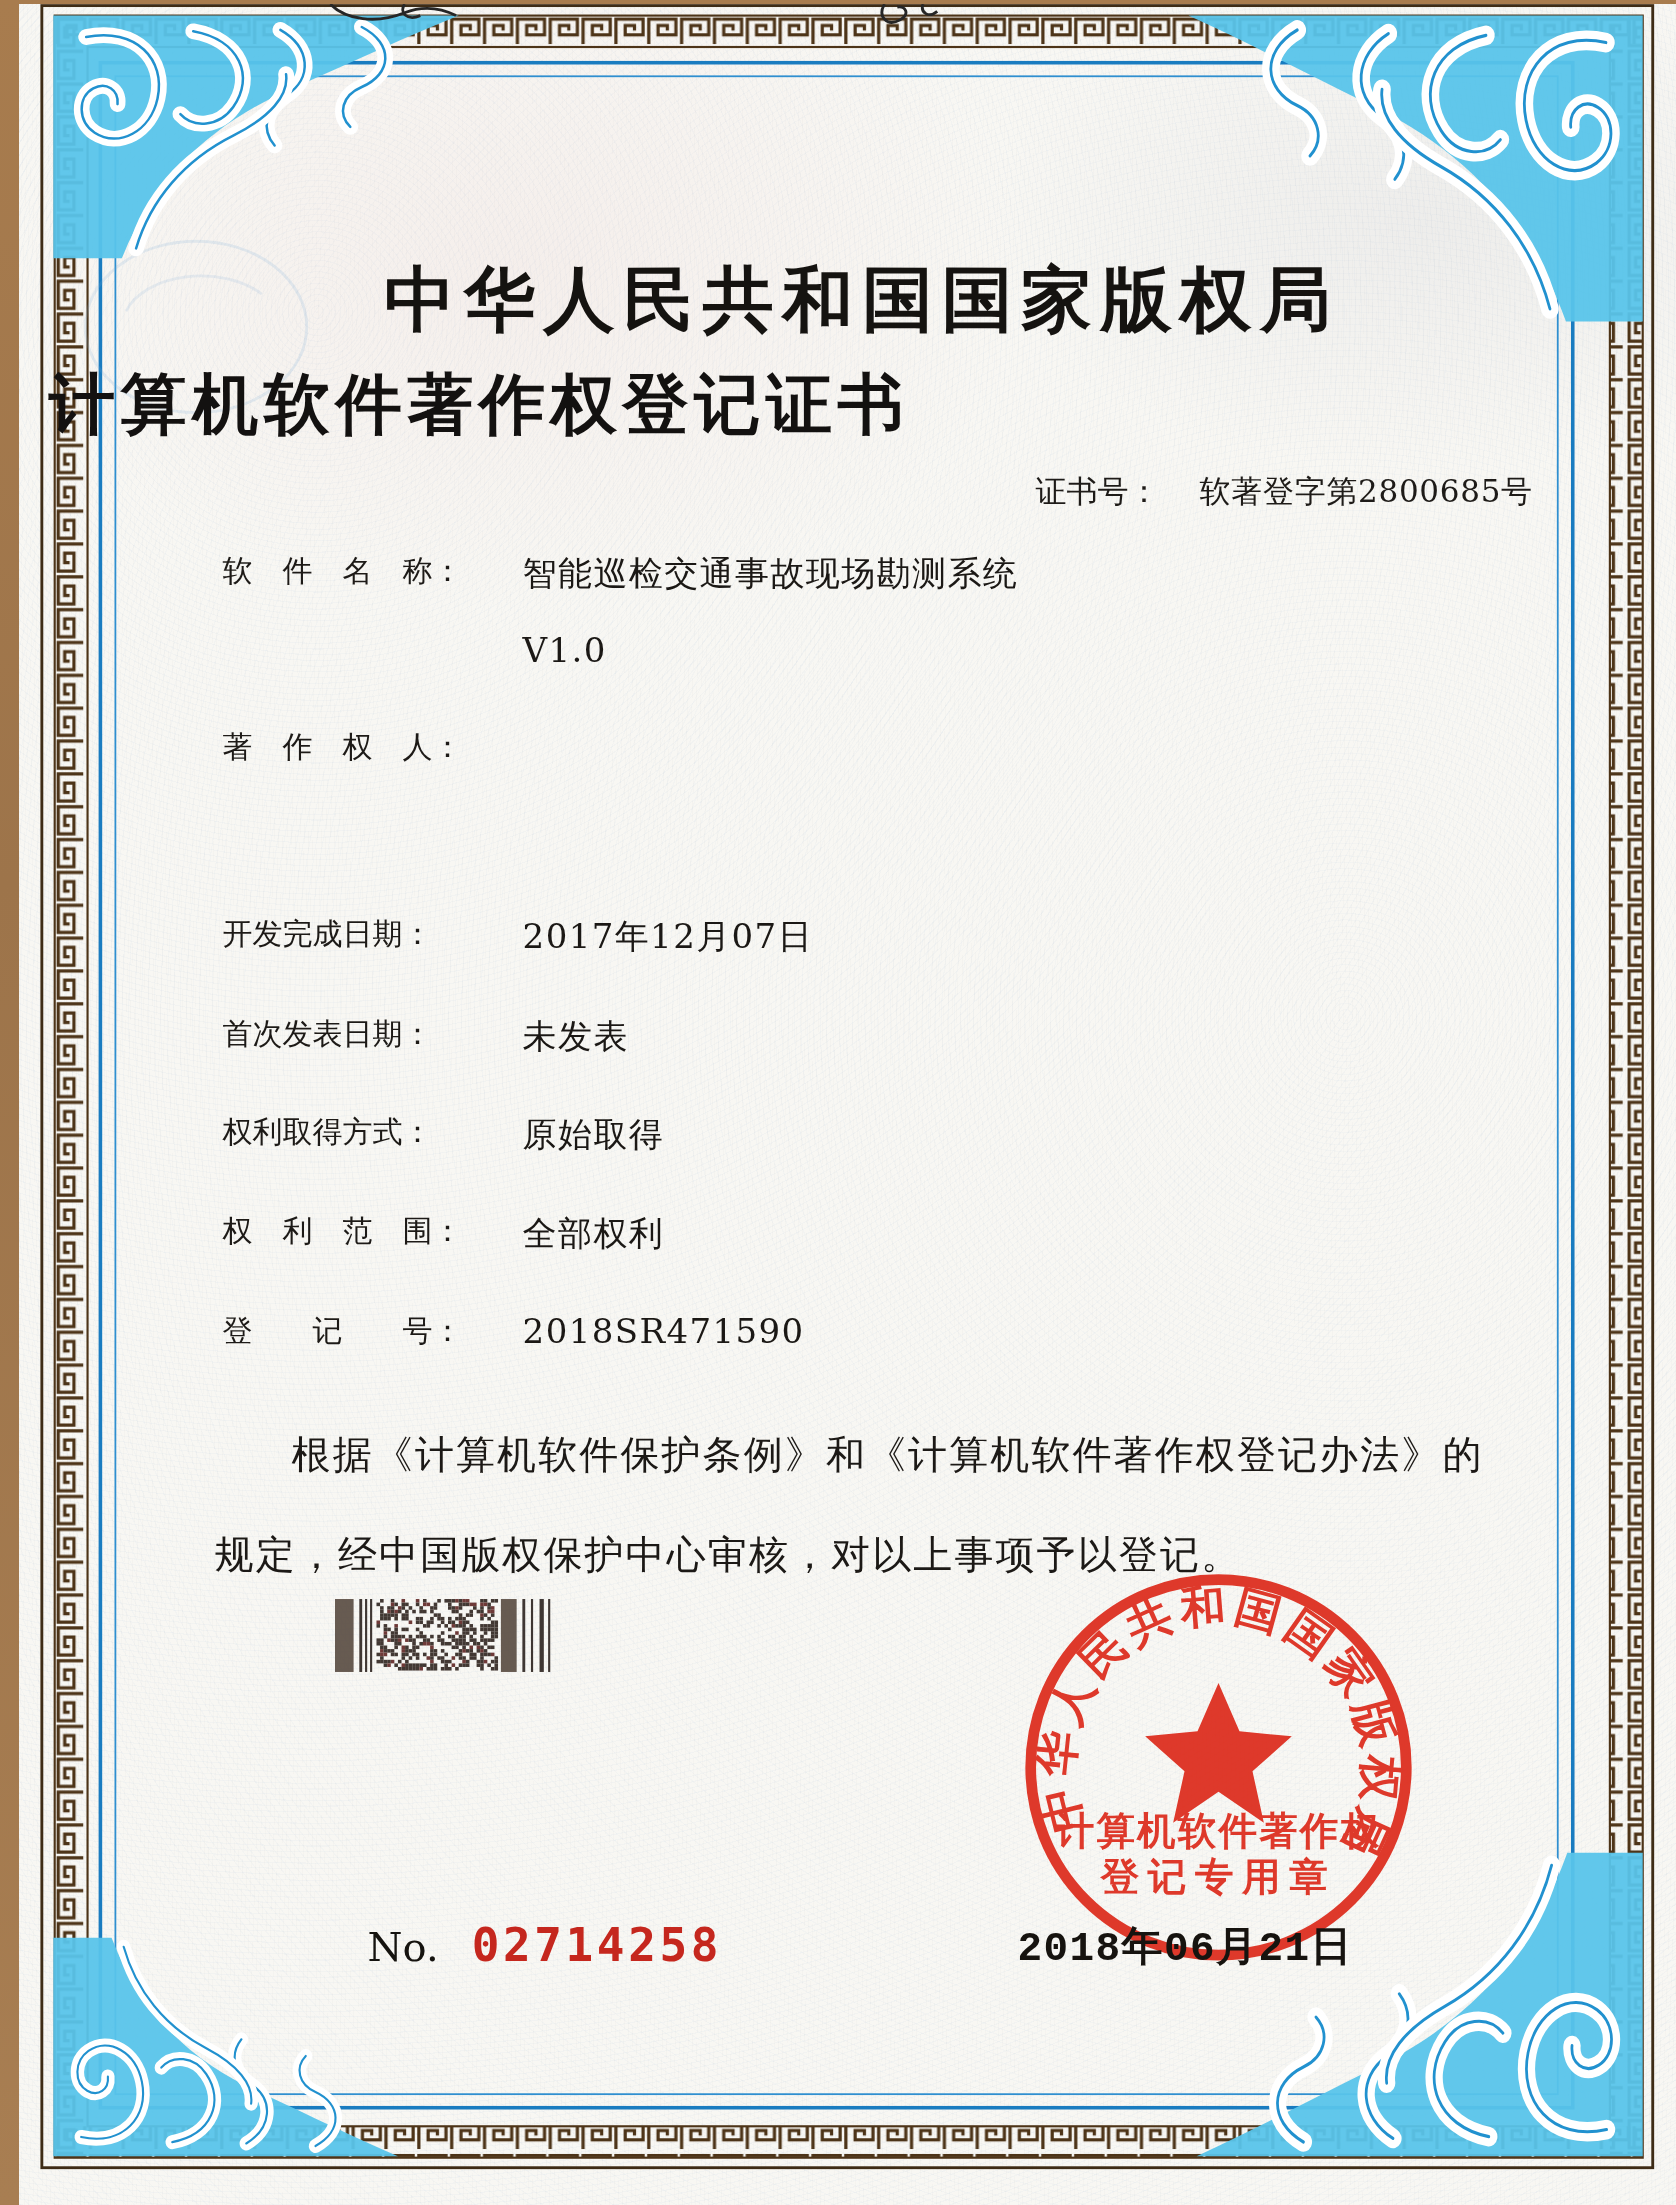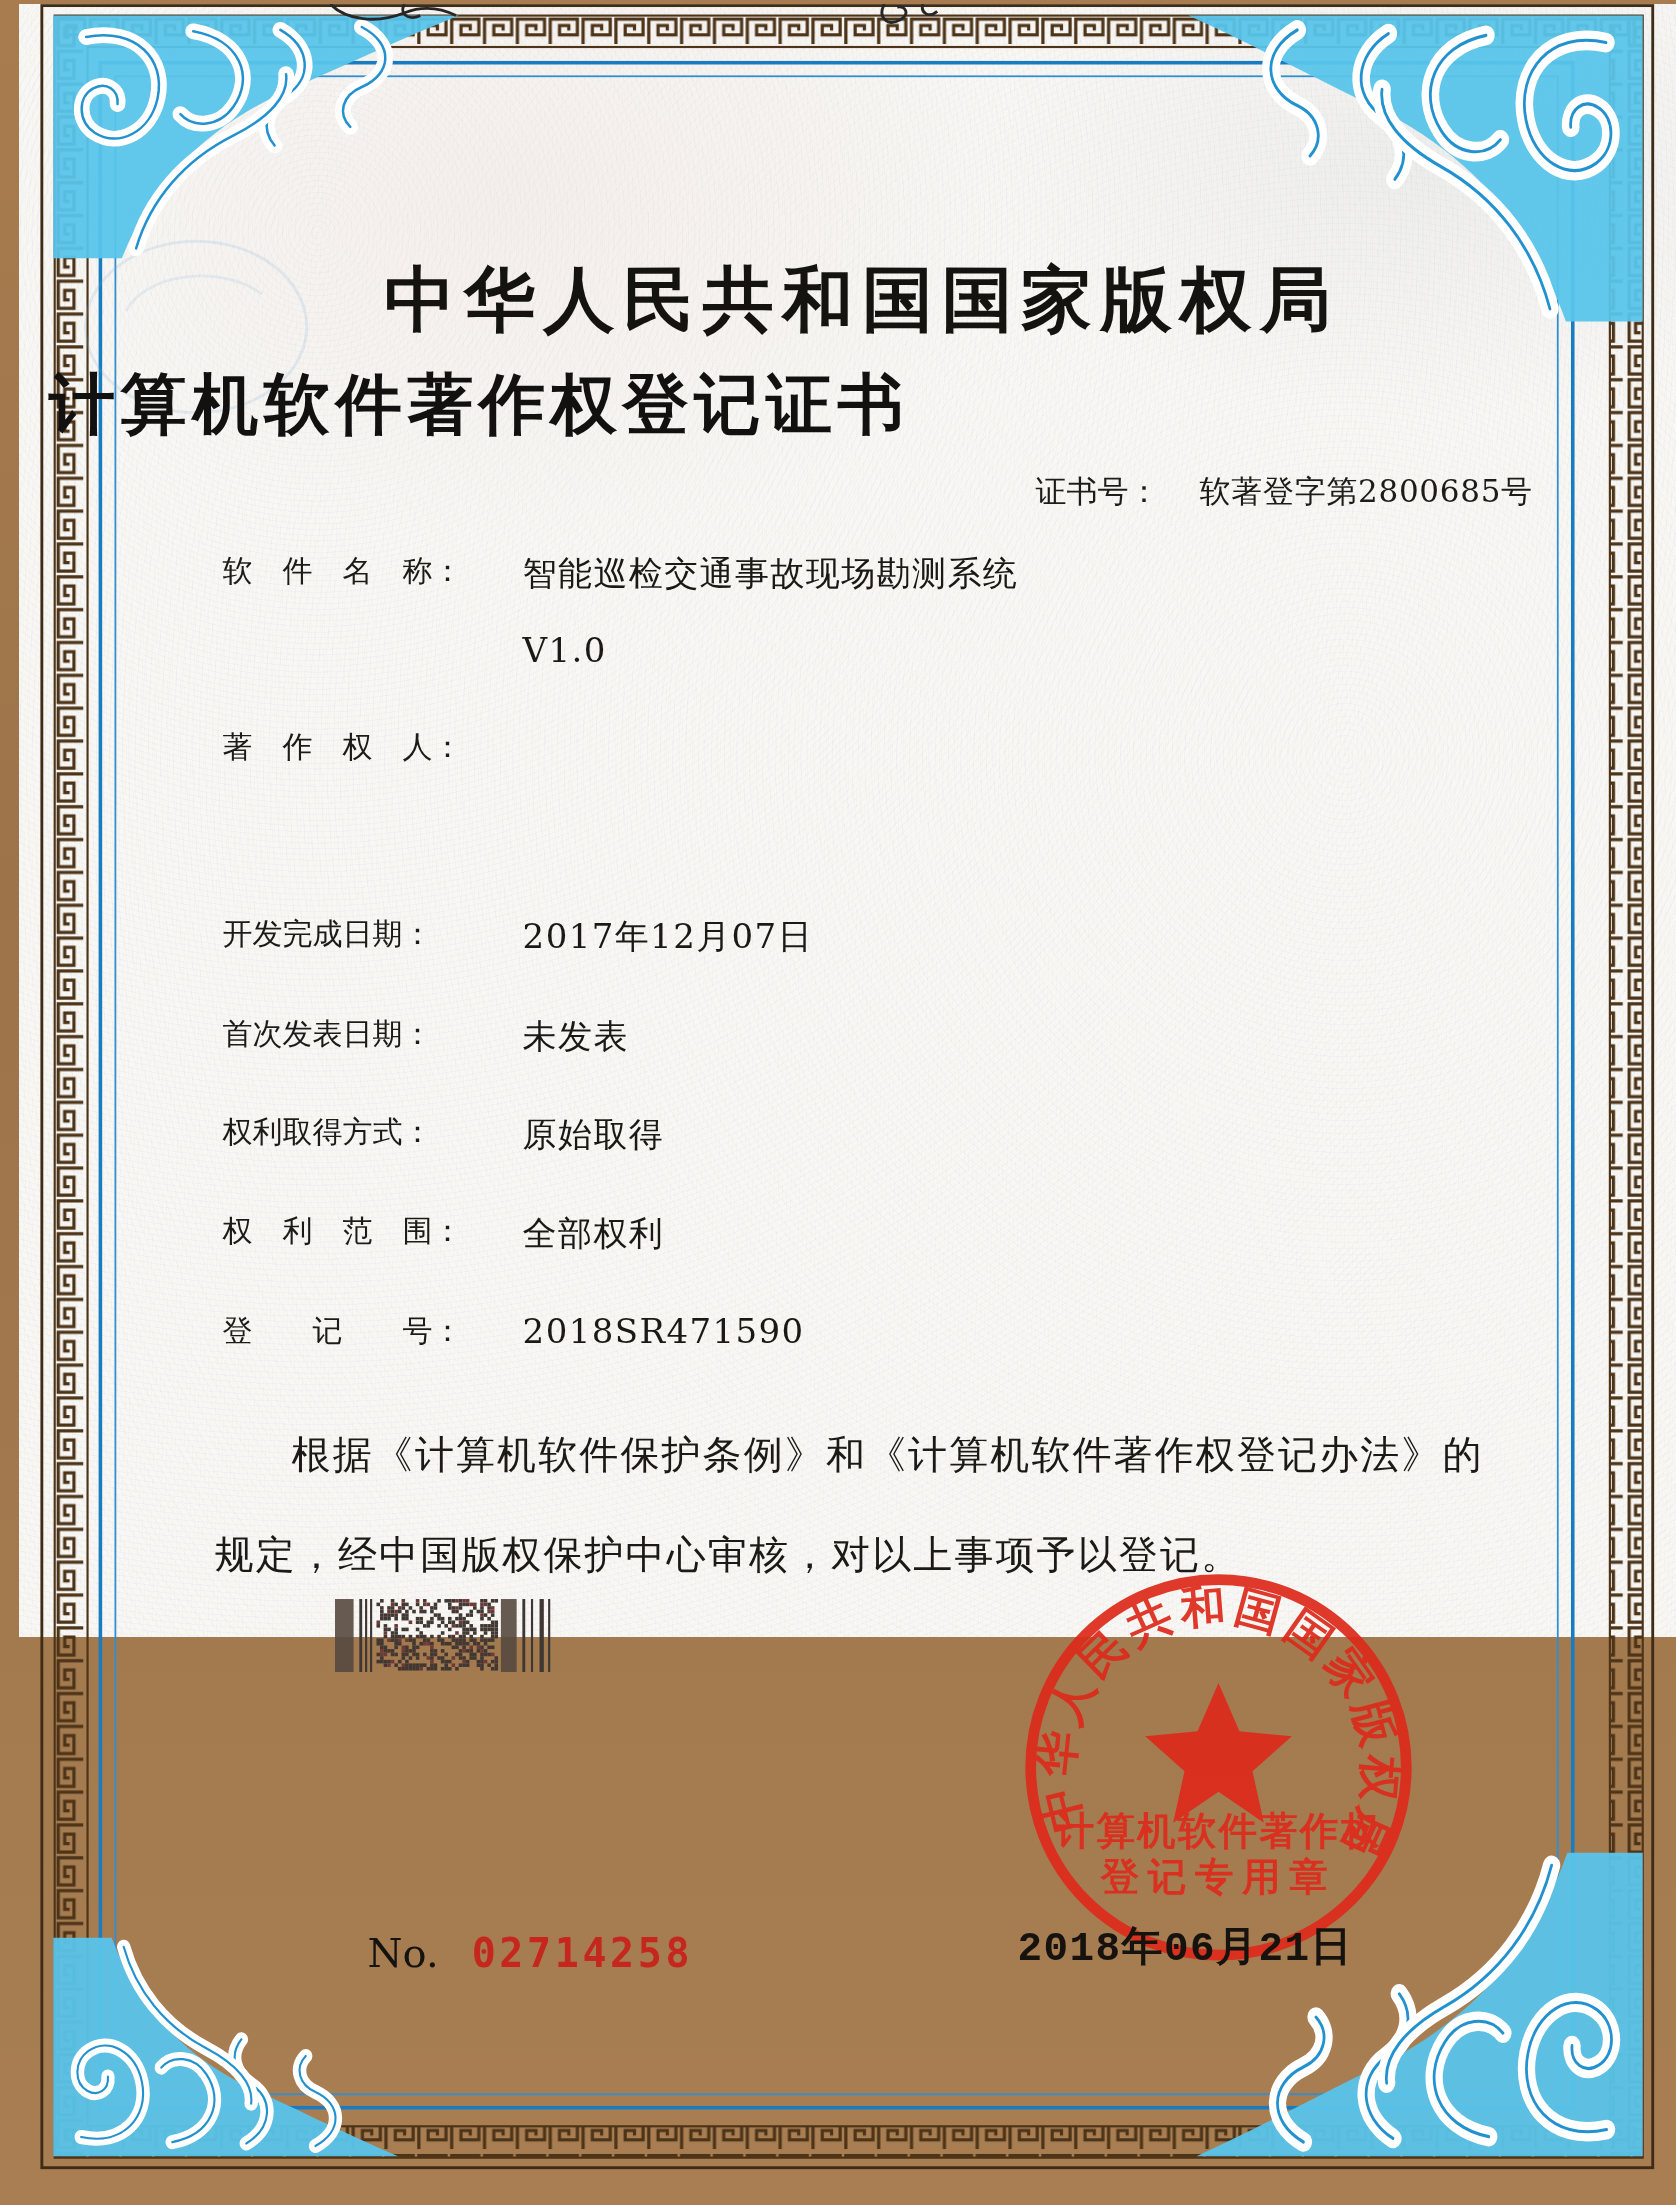--- a/index.html
+++ b/index.html
@@ -2,21 +2,21 @@
 <html style="font-size:11.4px"><head>
 <meta charset="utf-8">
 <style>
   html,body{margin:0;padding:0;}
   body{
     width:1677px;height:2205px;position:relative;overflow:hidden;
     background:linear-gradient(180deg,#a87c4e 0%,#9d744a 40%,#a87e52 100%);
     font-family:"DejaVu Serif","Liberation Serif",serif;
   }
   #paper{
-    position:absolute;left:18.6px;top:4.3px;width:1658px;height:1633px;
+    position:absolute;left:18.6px;top:4.3px;width:1658px;height:2201px;
     background-color:#f8f7f3;
     background-image:
       radial-gradient(857px 571px at 30% 12%, rgba(232,204,204,0.20), transparent 60%),
       radial-gradient(643px 357px at 85% 10%, rgba(182,184,194,0.16), transparent 70%),
       repeating-radial-gradient(circle at 18% 14%, rgba(128,164,206,0.05) 0 1.1px, transparent 1.1px 5.7px),
       repeating-radial-gradient(circle at 80% 46%, rgba(128,164,206,0.045) 0 1.1px, transparent 1.1px 6.4px),
       repeating-linear-gradient(92deg, rgba(150,150,150,0.04) 0 0.7px, transparent 0.7px 4.3px);
   }
   .abs{position:absolute;}
   #authority-title{
@@ -32,22 +32,22 @@
   .row-label{left:204px;font-size:30px;color:#1d1a17;letter-spacing:0;white-space:pre;}
   .row-value{left:504px;font-size:34px;color:#1b1815;letter-spacing:1.4px;white-space:pre;}
   #statement{
     left:196px;top:1401px;width:1293px;font-size:39px;line-height:100px;
     color:#1c1916;letter-spacing:2.1px;
   }
   #statement .ln1{text-indent:77px;}
   #serial-line{left:349px;top:1914px;display:flex;align-items:baseline;}
   #serial-label{font-size:40px;color:#15130f;}
   #serial-number{
-    margin-left:33px;font-size:40px;color:#c5271e;
-    font-family:"DejaVu Sans Mono","Liberation Mono",monospace;letter-spacing:3.6px;font-weight:600;margin-top:12px;
+    margin-left:33px;font-size:46px;color:#c5271e;
+    font-family:"DejaVu Sans Mono","Liberation Mono",monospace;letter-spacing:3.6px;font-weight:600;
   }
   #issue-date{left:999px;top:1915px;font-size:41px;font-weight:700;color:#16130f;letter-spacing:1.4px;z-index:6;font-family:Liberation Mono, monospace;}
   #seal-svg{left:971px;top:1542px;z-index:5;}
   #barcode-svg{left:316px;top:1595px;z-index:2;}
   #bg-svg{left:0;top:0;z-index:1;}
   .textlayer{z-index:3;}
   .wsw{fill:none;stroke:#ffffff;stroke-width:22;stroke-linecap:round;}
   .bsw{fill:none;stroke:#2191cf;stroke-width:3.5;stroke-linecap:round;}
   .sealtxt{fill:#dd2b1c;font-family:"DejaVu Serif","Liberation Serif",serif;font-weight:700;}
 </style>

